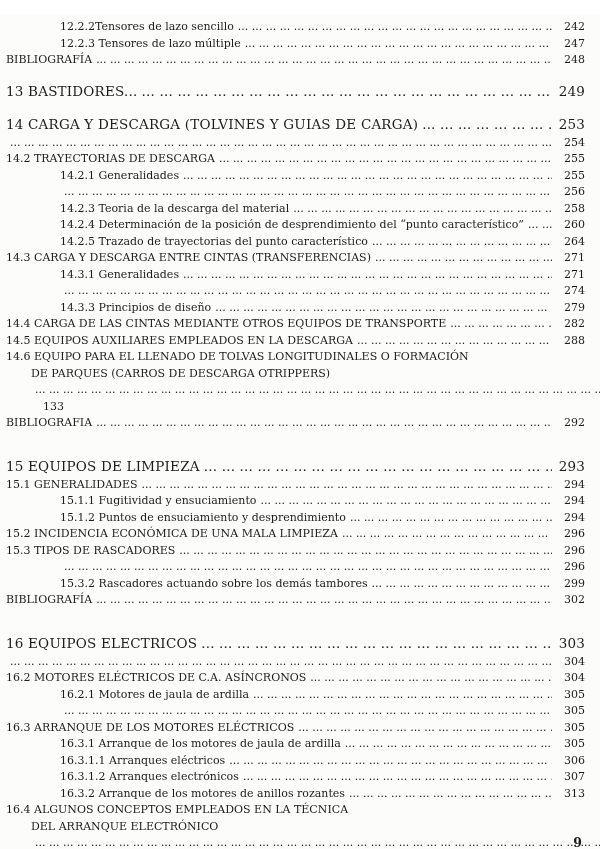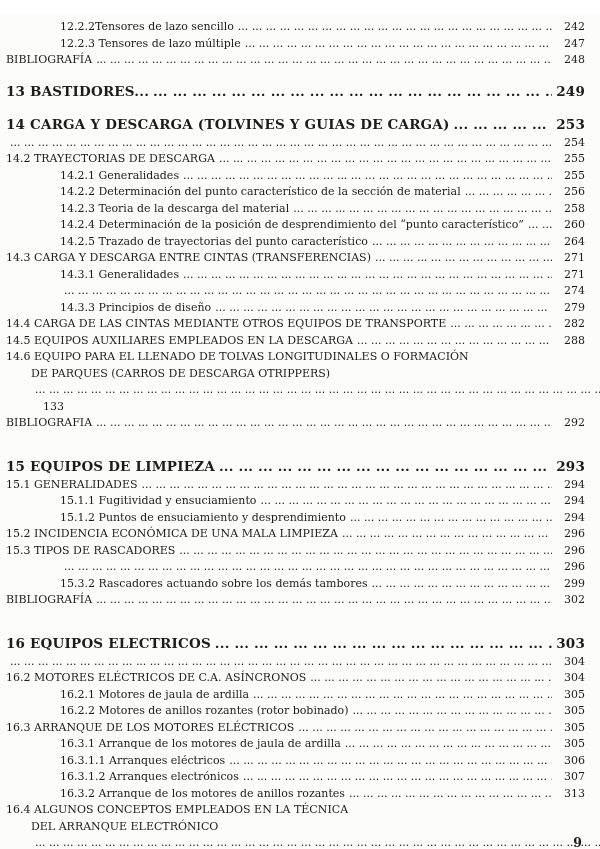--- a/index.html
+++ b/index.html
@@ -19,21 +19,21 @@
   .row {
     display: flex;
     align-items: baseline;
     font-size: 11px;
     line-height: 16.5px;
     white-space: nowrap;
   }
   .row.indent1 { padding-left: 54px; }
   .row.indent2 { padding-left: 25px; flex-direction: column; }
   .row.chapter {
-    font-weight: bold;
+    font-weight: normal;
     font-size: 13.5px;
     line-height: 21px;
     letter-spacing: 0.2px;
     justify-content: space-between;
   }
   .row.gap-small { margin-top: 12px; }
   .row.gap-large { margin-top: 24px; }
   .t { flex: 0 0 auto; }
   .leader {
     flex: 1 1 auto;
@@ -93,21 +93,20 @@
         <span class="t">14.2 TRAYECTORIAS DE DESCARGA</span>
         <span class="leader">... ... ... ... ... ... ... ... ... ... ... ... ... ... ... ... ... ... ... ... ... ... ... ... ... ... ... ... ... ... ... ... ... ... ... ... ... ... ... ... ... ... ... ... ... ... ... ... ... ... ... ... ... ... ... ... ... ... ... ... ... ... ... ... ... ... ... ... ... ... ... ... ... ... ... ... ... ... ... ... ... ... ... ... ... ... ... ... ... ... </span>
         <span class="pg">255</span>
       </div>
       <div class="row indent1">
         <span class="t">14.2.1 Generalidades</span>
         <span class="leader">... ... ... ... ... ... ... ... ... ... ... ... ... ... ... ... ... ... ... ... ... ... ... ... ... ... ... ... ... ... ... ... ... ... ... ... ... ... ... ... ... ... ... ... ... ... ... ... ... ... ... ... ... ... ... ... ... ... ... ... ... ... ... ... ... ... ... ... ... ... ... ... ... ... ... ... ... ... ... ... ... ... ... ... ... ... ... ... ... ... </span>
         <span class="pg">255</span>
       </div>
       <div class="row indent1">
-        <span class="t">14.2.2 Determinación del punto característico de la sección de material</span>
         <span class="leader">... ... ... ... ... ... ... ... ... ... ... ... ... ... ... ... ... ... ... ... ... ... ... ... ... ... ... ... ... ... ... ... ... ... ... ... ... ... ... ... ... ... ... ... ... ... ... ... ... ... ... ... ... ... ... ... ... ... ... ... ... ... ... ... ... ... ... ... ... ... ... ... ... ... ... ... ... ... ... ... ... ... ... ... ... ... ... ... ... ... </span>
         <span class="pg">256</span>
       </div>
       <div class="row indent1">
         <span class="t">14.2.3 Teoria de la descarga del material</span>
         <span class="leader">... ... ... ... ... ... ... ... ... ... ... ... ... ... ... ... ... ... ... ... ... ... ... ... ... ... ... ... ... ... ... ... ... ... ... ... ... ... ... ... ... ... ... ... ... ... ... ... ... ... ... ... ... ... ... ... ... ... ... ... ... ... ... ... ... ... ... ... ... ... ... ... ... ... ... ... ... ... ... ... ... ... ... ... ... ... ... ... ... ... </span>
         <span class="pg">258</span>
       </div>
       <div class="row indent1">
         <span class="t">14.2.4 Determinación de la posición de desprendimiento del “punto característico”</span>
@@ -218,21 +217,20 @@
         <span class="t">16.2 MOTORES ELÉCTRICOS DE C.A. ASÍNCRONOS</span>
         <span class="leader">... ... ... ... ... ... ... ... ... ... ... ... ... ... ... ... ... ... ... ... ... ... ... ... ... ... ... ... ... ... ... ... ... ... ... ... ... ... ... ... ... ... ... ... ... ... ... ... ... ... ... ... ... ... ... ... ... ... ... ... ... ... ... ... ... ... ... ... ... ... ... ... ... ... ... ... ... ... ... ... ... ... ... ... ... ... ... ... ... ... </span>
         <span class="pg">304</span>
       </div>
       <div class="row indent1">
         <span class="t">16.2.1 Motores de jaula de ardilla</span>
         <span class="leader">... ... ... ... ... ... ... ... ... ... ... ... ... ... ... ... ... ... ... ... ... ... ... ... ... ... ... ... ... ... ... ... ... ... ... ... ... ... ... ... ... ... ... ... ... ... ... ... ... ... ... ... ... ... ... ... ... ... ... ... ... ... ... ... ... ... ... ... ... ... ... ... ... ... ... ... ... ... ... ... ... ... ... ... ... ... ... ... ... ... </span>
         <span class="pg">305</span>
       </div>
       <div class="row indent1">
-        <span class="t">16.2.2 Motores de anillos rozantes (rotor bobinado)</span>
         <span class="leader">... ... ... ... ... ... ... ... ... ... ... ... ... ... ... ... ... ... ... ... ... ... ... ... ... ... ... ... ... ... ... ... ... ... ... ... ... ... ... ... ... ... ... ... ... ... ... ... ... ... ... ... ... ... ... ... ... ... ... ... ... ... ... ... ... ... ... ... ... ... ... ... ... ... ... ... ... ... ... ... ... ... ... ... ... ... ... ... ... ... </span>
         <span class="pg">305</span>
       </div>
       <div class="row indent0">
         <span class="t">16.3 ARRANQUE DE LOS MOTORES ELÉCTRICOS</span>
         <span class="leader">... ... ... ... ... ... ... ... ... ... ... ... ... ... ... ... ... ... ... ... ... ... ... ... ... ... ... ... ... ... ... ... ... ... ... ... ... ... ... ... ... ... ... ... ... ... ... ... ... ... ... ... ... ... ... ... ... ... ... ... ... ... ... ... ... ... ... ... ... ... ... ... ... ... ... ... ... ... ... ... ... ... ... ... ... ... ... ... ... ... </span>
         <span class="pg">305</span>
       </div>
       <div class="row indent1">
         <span class="t">16.3.1 Arranque de los motores de jaula de ardilla</span>

